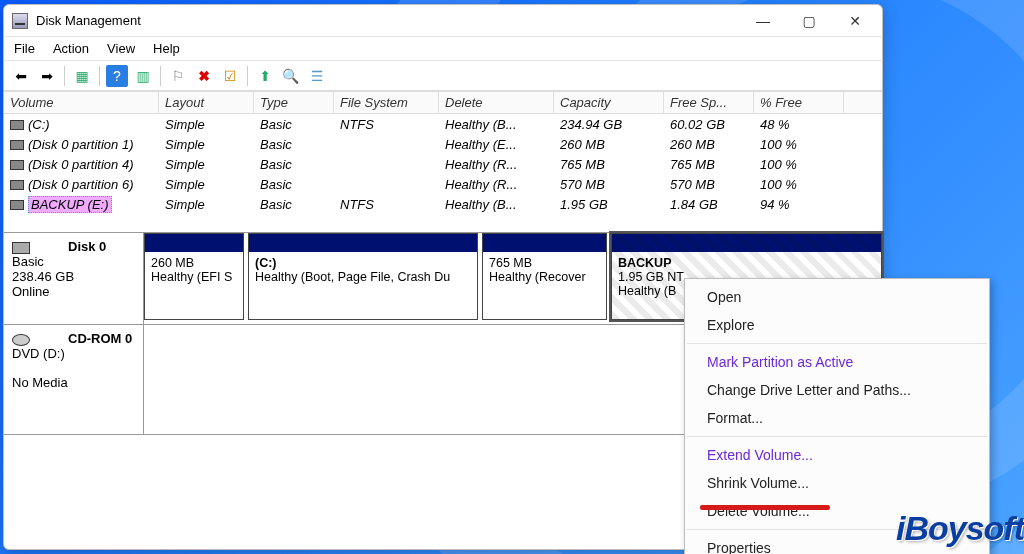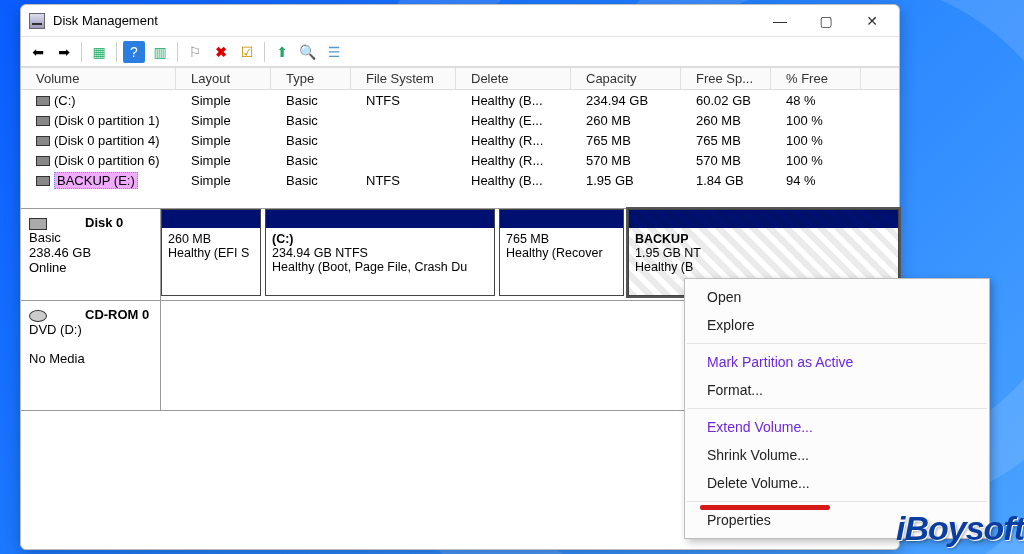--- a/index.html
+++ b/index.html
@@ -19,21 +19,21 @@
     border-radius: 50%;
     border: 80px solid rgba(255,255,255,0.12);
     right: -200px;
     top: -200px;
     width: 900px;
     height: 900px;
   }
   .wave2 { width: 600px; height: 600px; right: -120px; top: -80px; border-width: 60px; }
   .window {
     position: absolute;
-    left: 20px; top: 4px;
+    left: 3px; top: 4px;
     width: 880px;
     height: 546px;
     background: #fff;
     border: 1px solid #bdbdbd;
     border-radius: 6px;
     box-shadow: 0 4px 16px rgba(0,0,0,0.25);
     display: flex;
     flex-direction: column;
   }
   .titlebar {
@@ -75,25 +75,26 @@
   .tbl-hdr {
     display: flex;
     background: #fafafa;
     border-top: 1px solid #dcdcdc;
     border-bottom: 1px solid #dcdcdc;
     font-size: 13px;
     color: #333;
     user-select: none;
   }
   .th, .td {
-    padding: 3px 15px;
+    padding: 3px 6px;
     border-right: 1px solid #e0e0e0;
     overflow: hidden;
     white-space: nowrap;
     text-overflow: ellipsis;
+    font-style: italic;
   }
   .th { font-weight: 400; }
   .c-vol { width: 155px; }
   .c-lay { width: 95px; }
   .c-typ { width: 80px; }
   .c-fs { width: 105px; }
   .c-st { width: 115px; }
   .c-cap { width: 110px; }
   .c-fr { width: 90px; }
   .c-pf { width: 90px; }
@@ -180,20 +181,26 @@
 <div class="window">
 
   <div class="titlebar">
     <div class="app-icon"></div>
     <div class="title">Disk Management</div>
     <div class="winbtn">—</div>
     <div class="winbtn">▢</div>
     <div class="winbtn close">✕</div>
   </div>
 
+  <div class="menubar">
+    <span>File</span>
+    <span>Action</span>
+    <span>View</span>
+    <span>Help</span>
+  </div>
 
   <div class="toolbar">
     <div class="tbtn">⬅</div>
     <div class="tbtn">➡</div>
     <div class="tsep"></div>
     <div class="tbtn" style="color:#2a6">▦</div>
     <div class="tsep"></div>
     <div class="tbtn" style="background:#2a7de1;color:#fff;border-radius:2px;">?</div>
     <div class="tbtn" style="color:#2a6">▥</div>
     <div class="tsep"></div>
@@ -284,21 +291,20 @@
           <div class="pbody">
             <div class="pn"></div>
             <div class="pd">260 MB</div>
             <div class="pd">Healthy (EFI S</div>
           </div>
         </div>
         <div class="part" style="width:230px">
           <div class="stripe"></div>
           <div class="pbody">
             <div class="pn">(C:)</div>
-            <div class="pd">234.94 GB NTFS</div>
             <div class="pd">Healthy (Boot, Page File, Crash Du</div>
           </div>
         </div>
         <div class="part" style="width:125px">
           <div class="stripe"></div>
           <div class="pbody">
             <div class="pn"></div>
             <div class="pd">765 MB</div>
             <div class="pd">Healthy (Recover</div>
           </div>
@@ -325,20 +331,21 @@
     </div>
   </div>
 
 </div>
 
 <div class="ctx-menu">
   <div class="mi">Open</div>
   <div class="mi">Explore</div>
   <div class="sep"></div>
   <div class="mi dis">Mark Partition as Active</div>
+  <div class="mi">Change Drive Letter and Paths...</div>
   <div class="mi">Format...</div>
   <div class="sep"></div>
   <div class="mi dis">Extend Volume...</div>
   <div class="mi">Shrink Volume...</div>
   <div class="mi">Delete Volume...</div>
   <div class="sep"></div>
   <div class="mi">Properties</div>
 </div>
 
 <div class="underline"></div>

